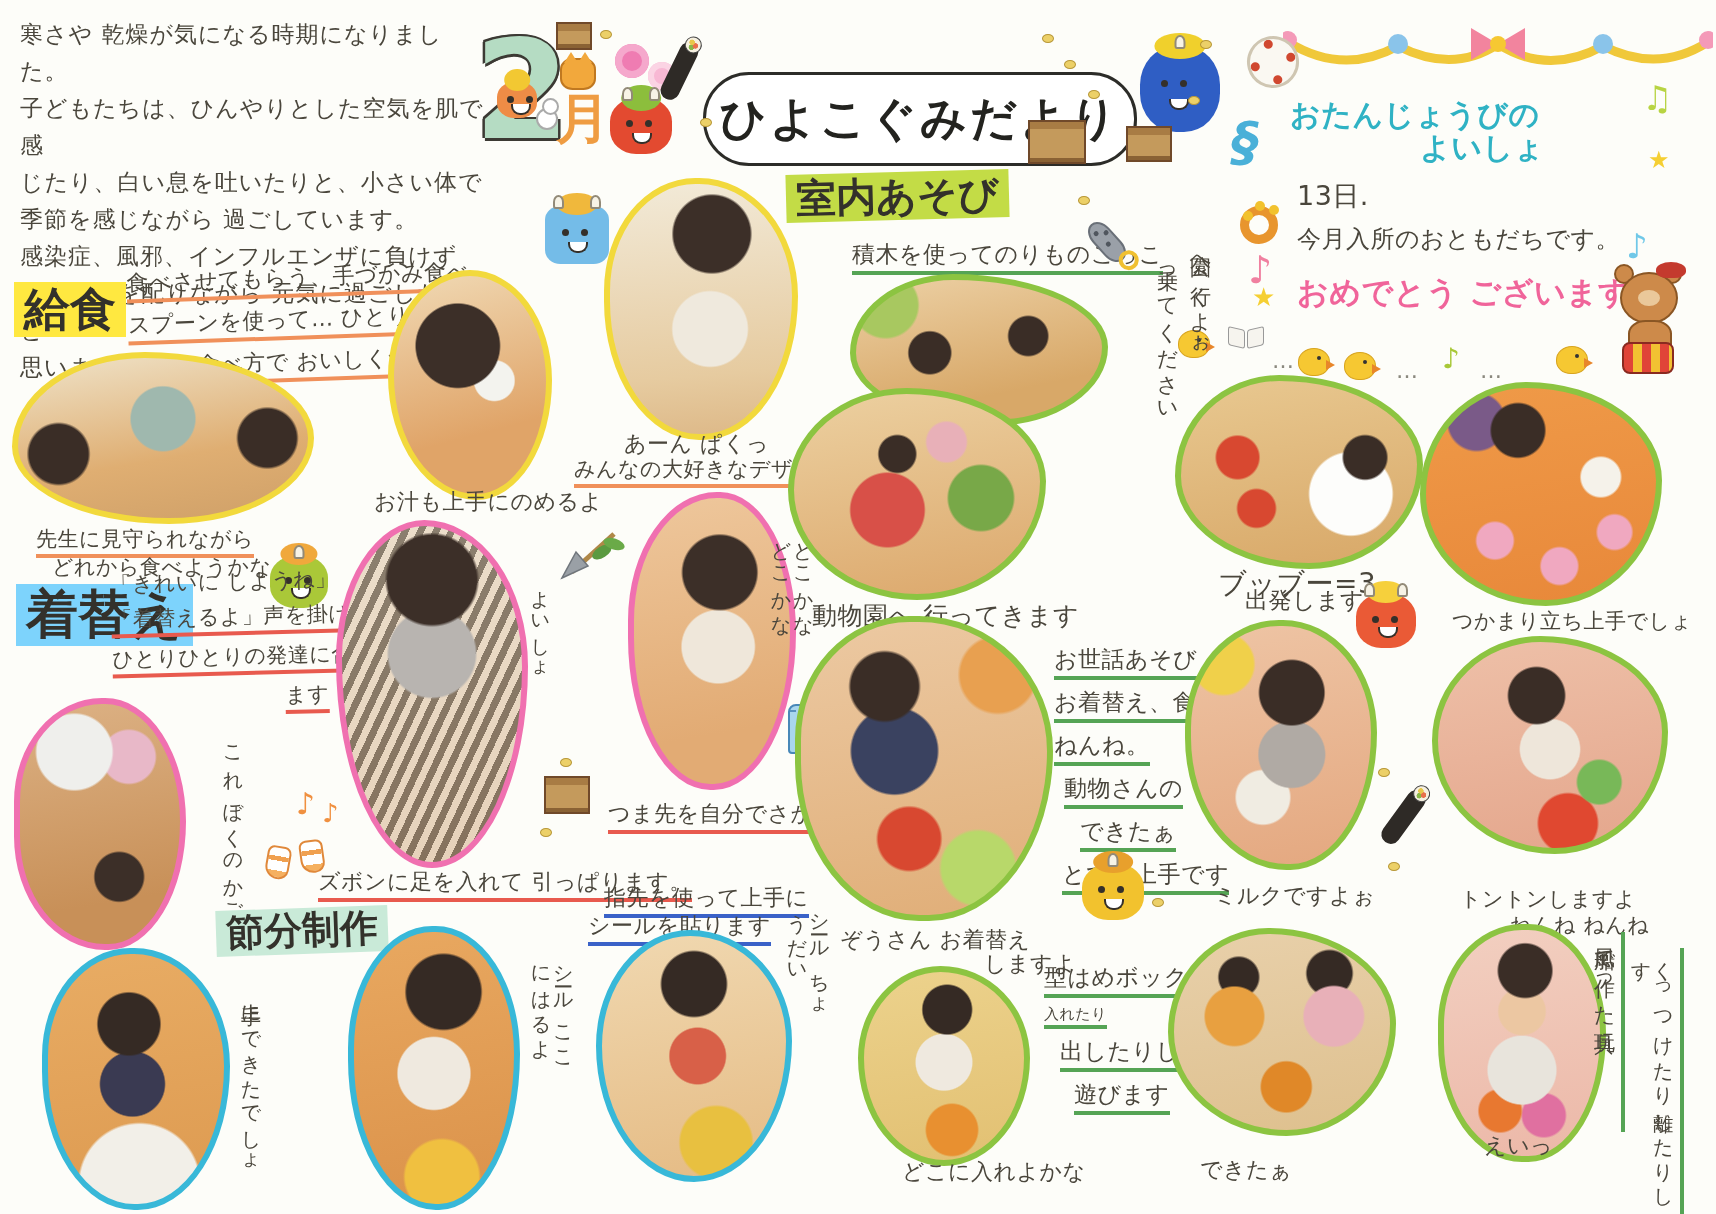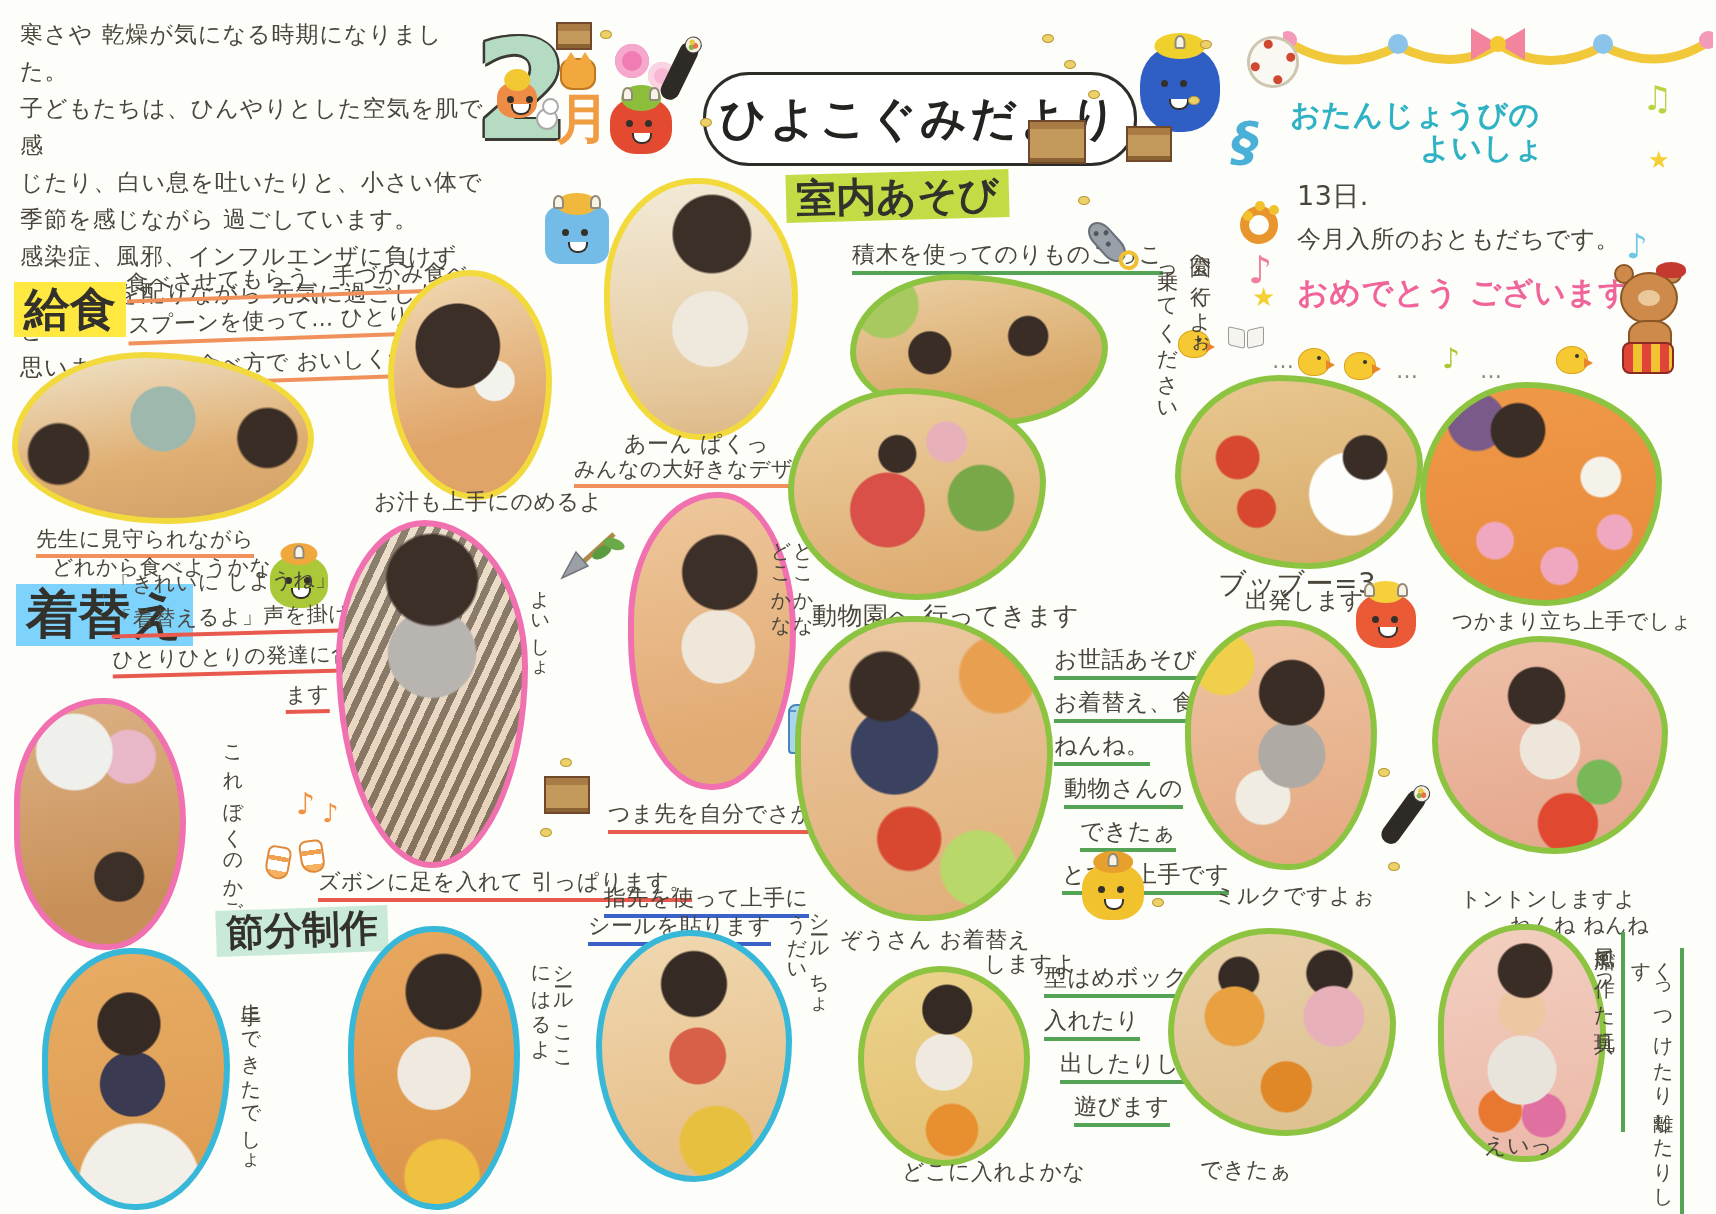--- a/index.html
+++ b/index.html
@@ -303,21 +303,21 @@
   <span class="ehomaki" style="left:1394px;top:786px;transform:rotate(36deg)"></span>
   <span class="bean" style="left:1378px;top:768px"></span>
   <span class="bean" style="left:1388px;top:862px"></span>
 
   <div class="photo" style="left:858px;top:966px;width:172px;height:200px;border-color:#8cc441;border-radius:48% 52% 50% 50%/46% 46% 54% 54%;
        background:radial-gradient(circle at 52% 20%,#352a24 0 14%,transparent 15%),radial-gradient(circle at 50% 48%,#efe9df 0 22%,transparent 23%),radial-gradient(circle at 55% 84%,#e89030 0 14%,transparent 15%),linear-gradient(170deg,#ecd28c,#e2c072)"></div>
   <div class="cap" style="left:902px;top:1158px">どこに入れよかな</div>
 
   <div class="tb" style="left:1044px;top:962px">
     <div class="ul-g" style="font-size:23px">型はめボックス</div>
-    <div class="ul-g" style="font-size:23px">入れたり</div>
+    <div class="ul-g" style="font-size:15px">入れたり</div>
     <div class="ul-g" style="font-size:23px;margin-left:16px">出したりして</div>
     <div class="ul-g" style="font-size:23px;margin-left:30px">遊びます</div>
   </div>
 
   <div class="photo" style="left:1168px;top:928px;width:228px;height:208px;border-color:#8cc441;border-radius:44% 56% 48% 52%/50% 46% 54% 50%;
        background:radial-gradient(circle at 28% 42%,#e8a040 0 15%,transparent 16%),radial-gradient(circle at 74% 42%,#e8b0b8 0 15%,transparent 16%),radial-gradient(circle at 30% 22%,#352a24 0 9%,transparent 10%),radial-gradient(circle at 72% 20%,#352a24 0 10%,transparent 11%),radial-gradient(circle at 52% 78%,#e08828 0 13%,transparent 14%),linear-gradient(170deg,#e8d0aa,#dec08e)"></div>
   <div class="cap" style="left:1200px;top:1156px">できたぁ</div>
 
   <div class="photo" style="left:1438px;top:924px;width:168px;height:238px;border-color:#8cc441;border-radius:52% 48% 48% 52%/44% 48% 56% 52%;
        background:radial-gradient(circle at 52% 18%,#3a2d26 0 13%,transparent 14%),radial-gradient(circle at 50% 36%,#ecc7a2 0 14%,transparent 15%),radial-gradient(circle at 50% 62%,#e8e4dc 0 21%,transparent 22%),radial-gradient(circle at 36% 80%,#e87830 0 10%,transparent 11%),radial-gradient(circle at 64% 82%,#e070a0 0 10%,transparent 11%),linear-gradient(170deg,#f2cfc0,#ecb8a8)"></div>

